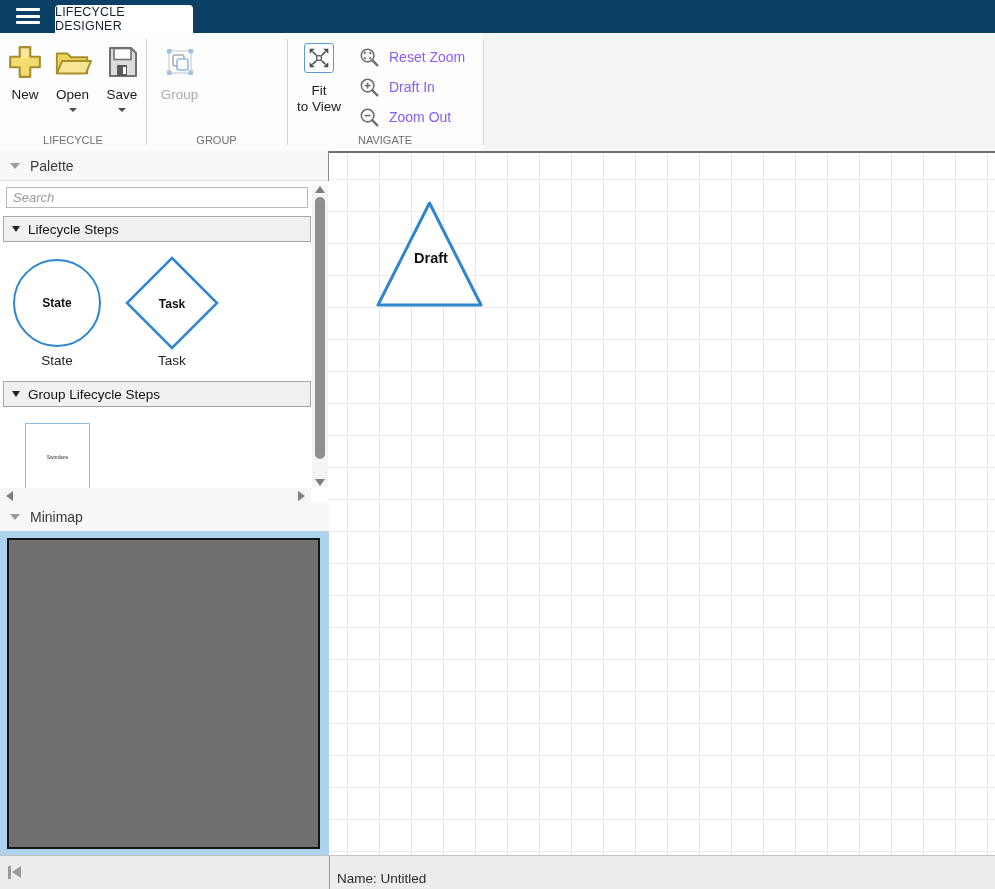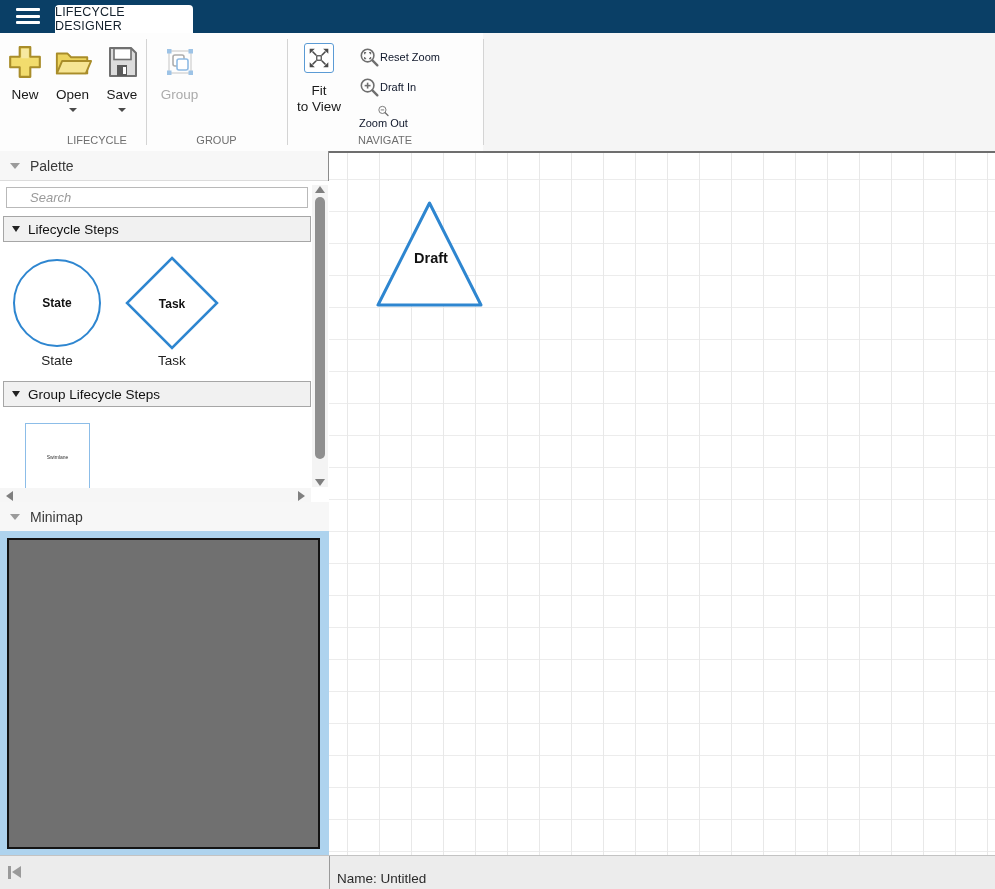--- a/index.html
+++ b/index.html
@@ -26,32 +26,32 @@
   .rib-btn.disabled .lbl { color:#ababab; }
   .drop-caret { width:0; height:0; border-left:4px solid transparent; border-right:4px solid transparent;
                 border-top:4px solid #4a4a4a; margin-top:6px; }
 
   .fit-btn { position:absolute; left:293px; top:10px; width:52px; display:flex; flex-direction:column; align-items:center; cursor:pointer; }
   .fit-ic { width:30px; height:30px; border:1.5px solid #5b9bd5; border-radius:3px; background:#fff;
             display:flex; align-items:center; justify-content:center; }
   .fit-lbl { margin-top:10px; font-size:13.5px; color:#1a1a1a; white-space:pre-line; text-align:center; line-height:1.15; }
 
   .nav-row { position:absolute; left:359px; height:24px; display:flex; align-items:center; cursor:pointer; }
-  .nav-row .lbl { font-size:11px; color:#0f172a; white-space:nowrap; }
+  .nav-row .lbl { font-size:14px; color:#8b5cf6; margin-left:9px; white-space:nowrap; }
 
   
   .left-panel { position:absolute; left:0; top:151px; width:329px; height:704px; background:#fff; border-right:1px solid #8b8b8b; }
   .panel-header { position:relative; height:30px; background:#f7f7f7; border-bottom:1px solid #dcdcdc;
                   display:flex; align-items:center; font-size:14px; color:#3a3a3a; }
   .gray-caret { width:0; height:0; border-left:5px solid transparent; border-right:5px solid transparent;
                 border-top:6px solid #9b9b9b; margin:0 10px 0 10px; cursor:pointer; }
   .palette-body { position:absolute; left:0; top:30px; width:329px; height:321px; background:#fff; overflow:hidden; }
 
   .search-box { position:absolute; left:6px; top:6px; width:302px; height:21px; border:1px solid #b9b9b9;
-                background:#fff; font-style:italic; font-size:13px; color:#555; padding:0 23px; outline:none;
+                background:#fff; font-style:italic; font-size:13px; color:#555; padding:0 6px; outline:none;
                 font-family:"Liberation Sans", sans-serif; }
   .search-box::placeholder { color:#9a9a9a; font-style:italic; }
 
   .sec-header { position:absolute; left:3px; width:308px; height:26px; background:#f1f1f1; border:1px solid #a6a6a6;
                 display:flex; align-items:center; font-size:13.5px; color:#111; cursor:pointer; }
   .black-caret { width:0; height:0; border-left:4.5px solid transparent; border-right:4.5px solid transparent;
                  border-top:6px solid #222; margin:0 8px; }
 
   .state-shape { position:absolute; left:13px; top:78px; width:88px; height:88px; border:2.5px solid #2e86d0;
                  border-radius:50%; background:#fff; display:flex; align-items:center; justify-content:center;
@@ -142,21 +142,21 @@
           <path d="M5 3 h21 l5 5 v23 h-26 z" fill="#dcdcdc" stroke="#707070" stroke-width="2" stroke-linejoin="round"></path>
           <rect x="9" y="3.5" width="17" height="11" fill="#ffffff" stroke="#707070" stroke-width="1.6"></rect>
           <rect x="12" y="20" width="10" height="11" fill="#5a5a5a"></rect>
           <rect x="18" y="22" width="3" height="7" fill="#ffffff"></rect>
         </svg>
       </div>
       <div class="lbl">Save</div>
       <div class="drop-caret"></div>
     </div>
 
-    <div class="rib-label" style="left:0; width:146px;margin-left:24px;">LIFECYCLE</div>
+    <div class="rib-label" style="left:0; width:146px;">LIFECYCLE</div>
     <div class="rib-sep" style="left:146px;"></div>
 
     <div class="rib-btn disabled" style="left:152px; width:55px;">
       <div class="ic">
         <svg width="30" height="30" viewBox="0 0 30 30">
           <rect x="4" y="4" width="22" height="22" fill="none" stroke="#cfcfcf" stroke-width="1.2"></rect>
           <rect x="2" y="2" width="4.5" height="4.5" fill="#9dc3e6"></rect>
             <rect x="23.5" y="2" width="4.5" height="4.5" fill="#9dc3e6"></rect>
           <rect x="2" y="23.5" width="4.5" height="4.5" fill="#9dc3e6"></rect>
             <rect x="23.5" y="23.5" width="4.5" height="4.5" fill="#9dc3e6"></rect>
@@ -198,21 +198,21 @@
     <div class="nav-row" style="top:42px;">
       <svg width="21" height="21" viewBox="0 0 20 20">
         <circle cx="8.2" cy="8.2" r="6" fill="none" stroke="#6e6e6e" stroke-width="1.5"></circle>
         <line x1="12.8" y1="12.8" x2="17.5" y2="17.5" stroke="#6e6e6e" stroke-width="2.2" stroke-linecap="round"></line>
         <line x1="5.4" y1="8.2" x2="11" y2="8.2" stroke="#6e6e6e" stroke-width="1.5"></line>
         <line x1="8.2" y1="5.4" x2="8.2" y2="11" stroke="#6e6e6e" stroke-width="1.5"></line>
       </svg>
       <span class="lbl">Draft In</span>
     </div>
 
-    <div class="nav-row" style="top:72px;flex-direction:column;">
+    <div class="nav-row" style="top:72px;">
       <svg width="21" height="21" viewBox="0 0 20 20">
         <circle cx="8.2" cy="8.2" r="6" fill="none" stroke="#6e6e6e" stroke-width="1.5"></circle>
         <line x1="12.8" y1="12.8" x2="17.5" y2="17.5" stroke="#6e6e6e" stroke-width="2.2" stroke-linecap="round"></line>
         <line x1="5.4" y1="8.2" x2="11" y2="8.2" stroke="#6e6e6e" stroke-width="1.5"></line>
       </svg>
       <span class="lbl">Zoom Out</span>
     </div>
 
     <div class="rib-label" style="left:287px; width:196px;">NAVIGATE</div>
     <div class="rib-sep" style="left:483px;"></div>

